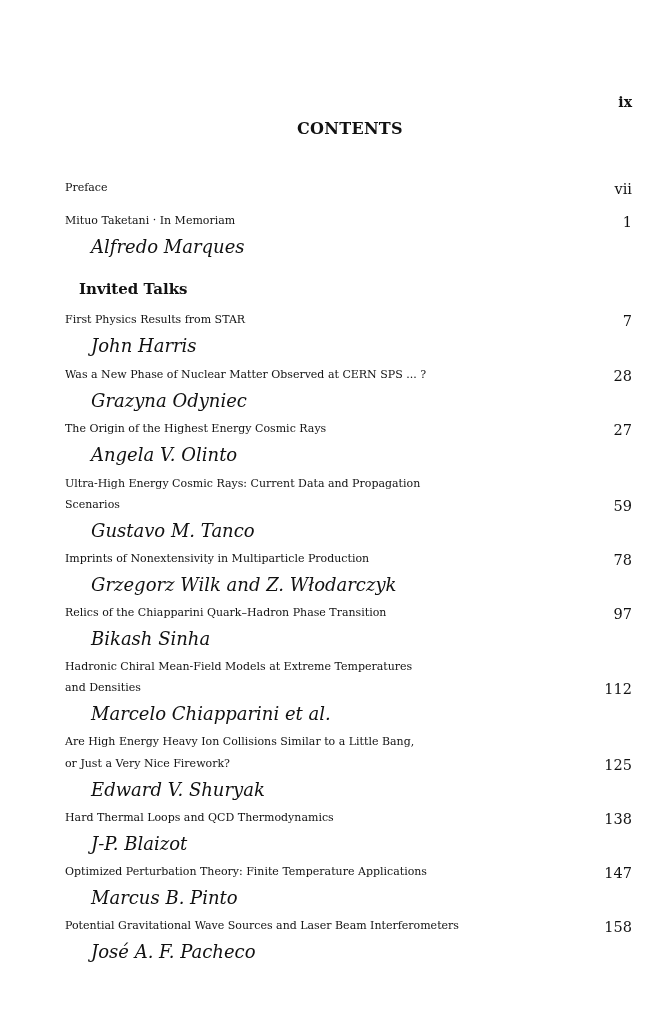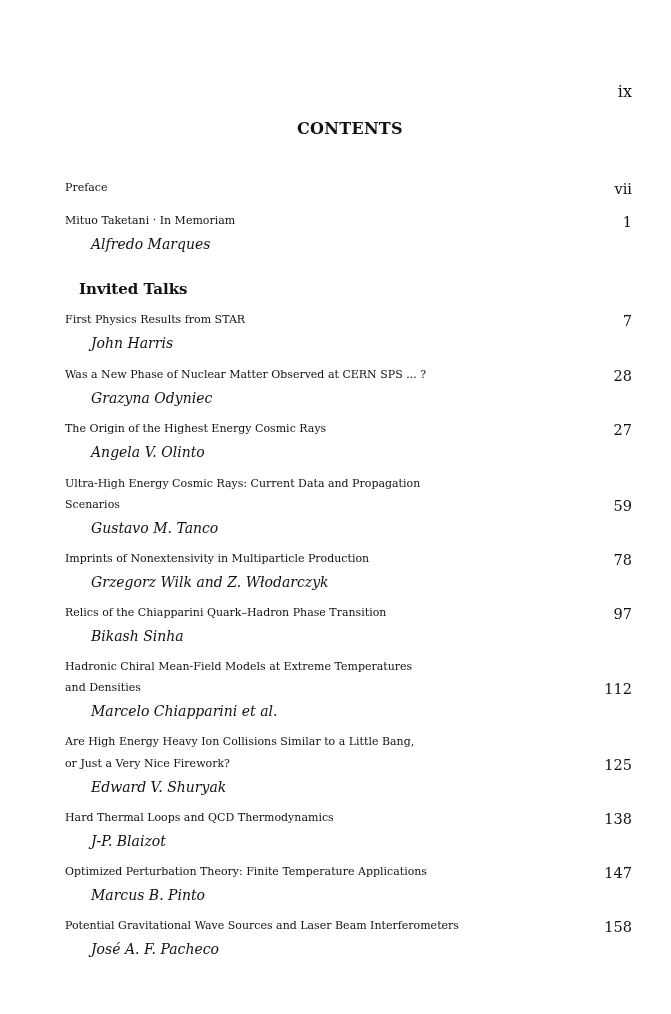--- a/index.html
+++ b/index.html
@@ -1,28 +1,28 @@
 <!DOCTYPE html>
 <html><head>
 <meta charset="utf-8">
 <style>
   html, body { margin: 0; padding: 0; }
   body {
     width: 671px; height: 1014px; background: #ffffff; position: relative;
     font-family: "DejaVu Serif", "Liberation Serif", serif; color: #111;
     overflow: hidden;
   }
-  .page-num { position: absolute; right: 39px; top: 82px; font-size: 16px; }
+  .page-num { position: absolute; right: 39px; top: 94px; font-size: 14px; font-weight: bold; }
   .contents-title {
     position: absolute; left: 0; width: 700px; top: 119px; text-align: center;
     font-weight: bold; font-size: 16px; letter-spacing: 0.3px;
   }
   .line { position: absolute; left: 65px; font-size: 11px; white-space: nowrap; }
   .pnum { position: absolute; right: 39px; font-size: 14.5px; text-align: right; }
-  .author { position: absolute; left: 91px; font-style: italic; font-size: 14px; white-space: nowrap; }
+  .author { position: absolute; left: 91px; font-style: italic; font-size: 18px; white-space: nowrap; }
   .section { position: absolute; left: 65px; font-weight: bold; font-size: 15px; margin-left: 14px; }
 </style>
 </head>
 <body>
 
 <div class="page-num">ix</div>
 <div class="contents-title">CONTENTS</div>
 
 <div>
   <div class="line" style="top:181px">Preface</div>

